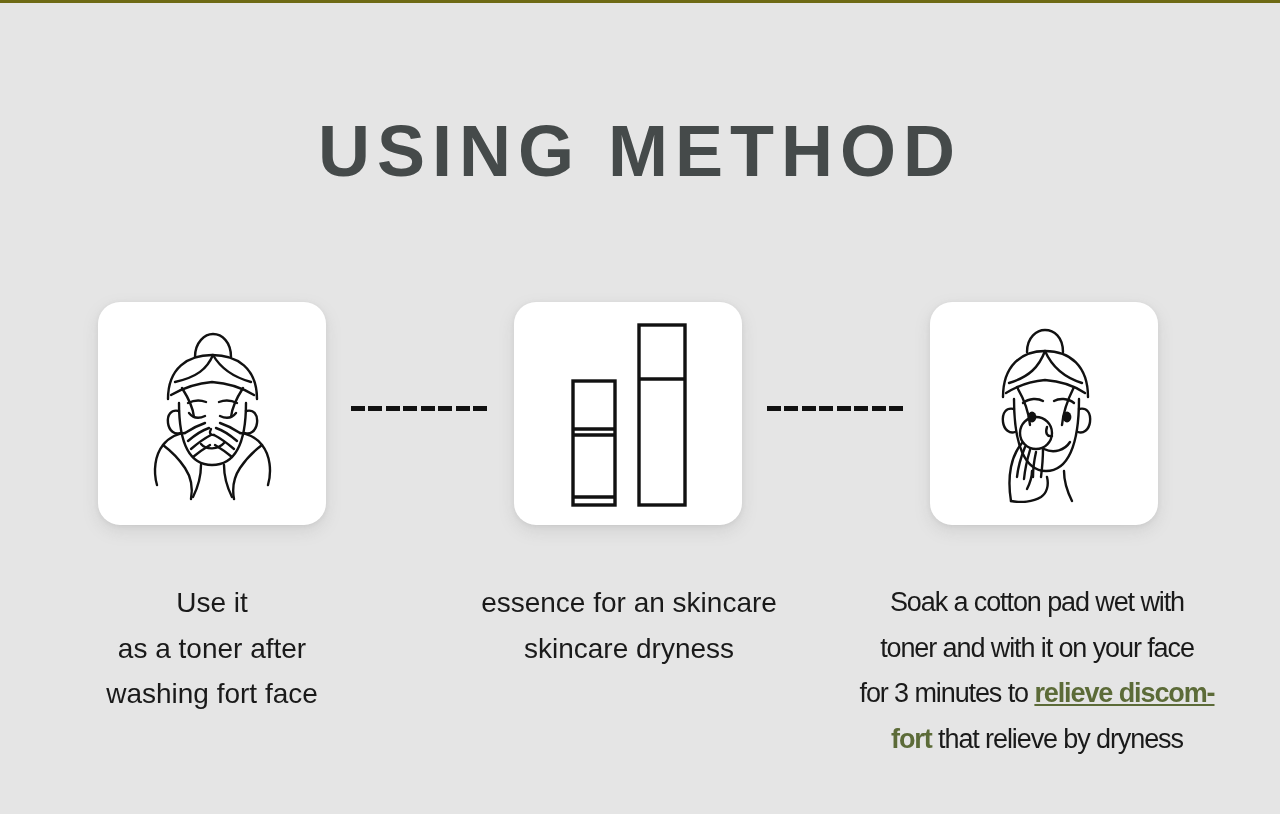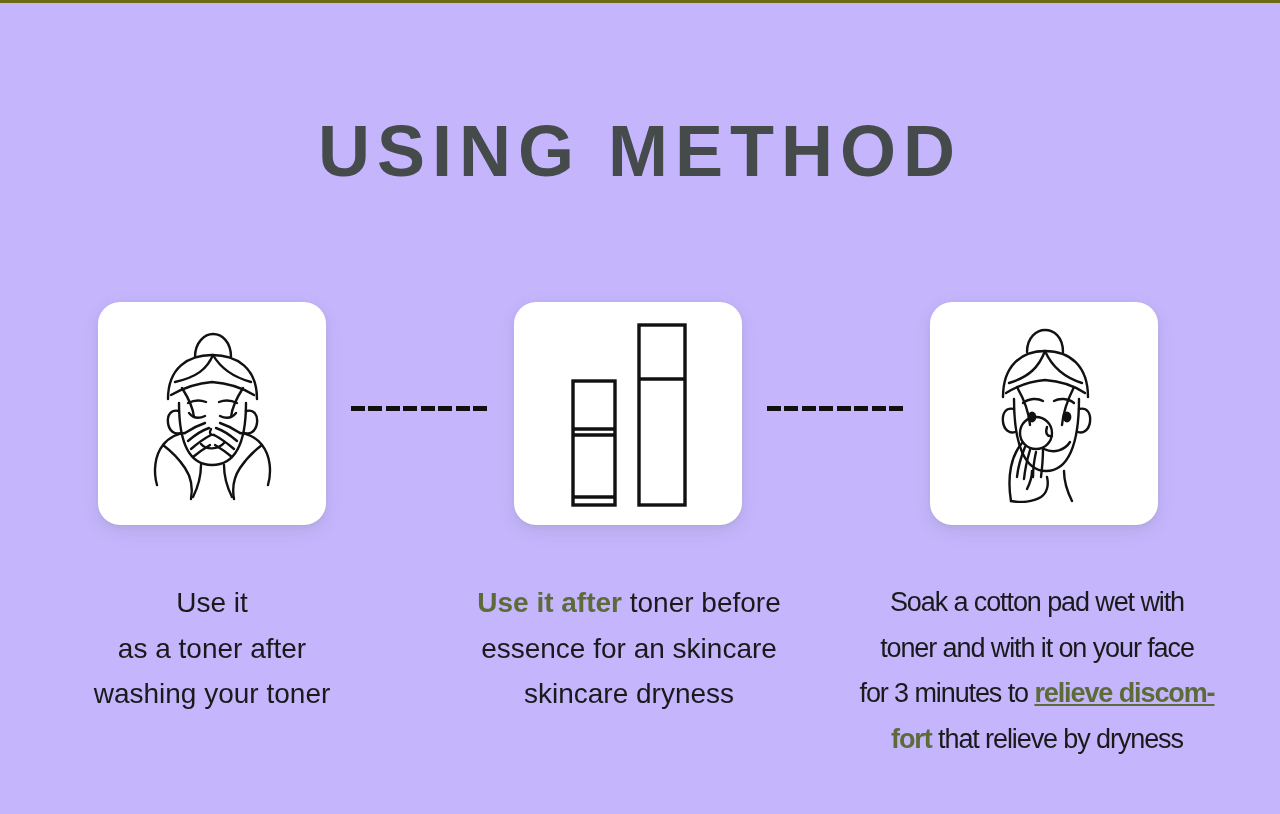--- a/index.html
+++ b/index.html
@@ -120,21 +120,21 @@
   .hl {
     color: #5c6b38;
     font-weight: 600;
   }
 
   .cap-line { display: block; white-space: nowrap; }
 </style>
 </head>
 <body>
 
-<div id="page" style="background: #c4b5fd;">
+<div id="page" style="background: #e5e5e5;">
 
   <div class="top-rule" style="background: rgb(110, 106, 20);"></div>
 
   <div class="page-title" style="color: rgb(69, 74, 74);">USING METHOD</div>
 
   <div class="steps">
 
     <div class="card card-1">
       <span>
         <svg width="170" height="178" viewBox="0 0 170 178" fill="none" stroke="#111111" stroke-width="2.4" stroke-linecap="round" stroke-linejoin="round">
@@ -263,24 +263,23 @@
       <span class="dash" style="background: rgb(17, 17, 17);"></span>
       <span class="dash" style="background: rgb(17, 17, 17);"></span>
       <span class="dash" style="background: rgb(17, 17, 17);"></span>
     </div>
   </div>
 
   <div class="captions">
     <div class="caption cap-1" style="color: rgb(26, 26, 26);">
         <span class="cap-line"><span>Use it</span></span>
         <span class="cap-line"><span>as a toner after</span></span>
-        <span class="cap-line"><span>washing your toner</span></span>
+        <span class="cap-line"><span>washing fort face</span></span>
       </div>
     <div class="caption cap-2" style="color: rgb(26, 26, 26);">
-        <span class="cap-line"><span class="hl" style="color: rgb(92, 107, 56);">Use it after</span><span> toner before</span></span>
         <span class="cap-line"><span>essence for an skincare</span></span>
         <span class="cap-line"><span>skincare dryness</span></span>
       </div>
     <div class="caption cap-3" style="color: rgb(26, 26, 26);">
         <span class="cap-line"><span>Soak a cotton pad wet with</span></span>
         <span class="cap-line"><span>toner and with it on your face</span></span>
         <span class="cap-line"><span>for 3 minutes to </span><span class="hl" style="color: rgb(92, 107, 56); text-decoration: underline;">relieve discom-</span></span>
         <span class="cap-line"><span class="hl" style="color: rgb(92, 107, 56);">fort</span><span> that relieve by dryness</span></span>
       </div>
   </div>

